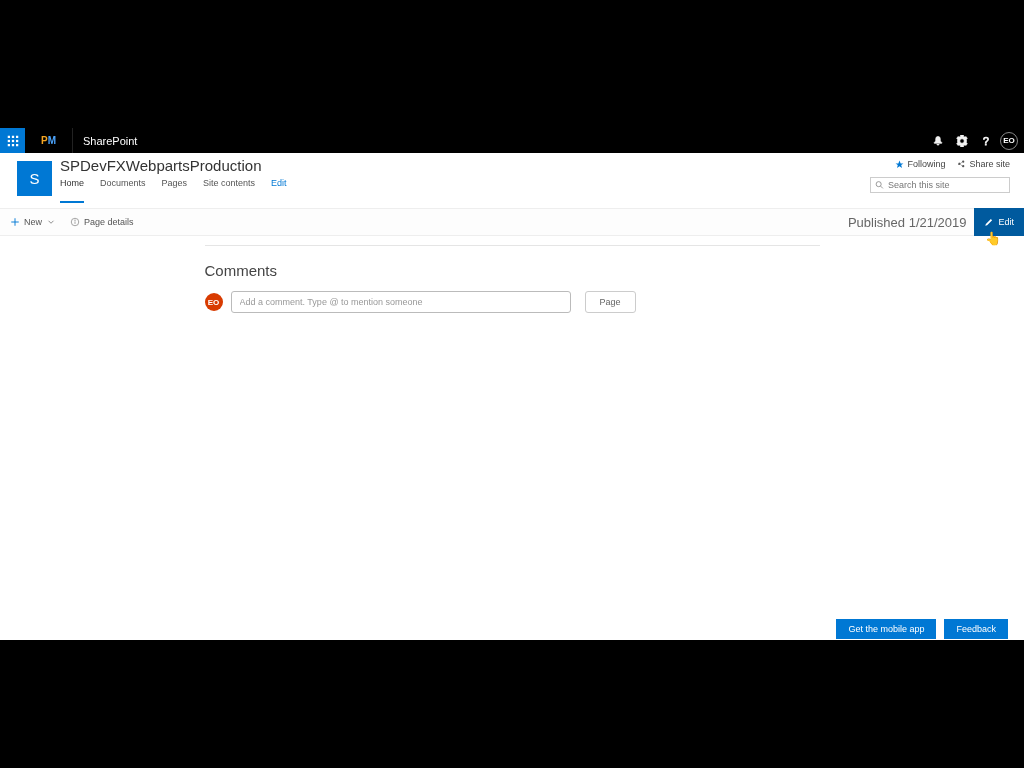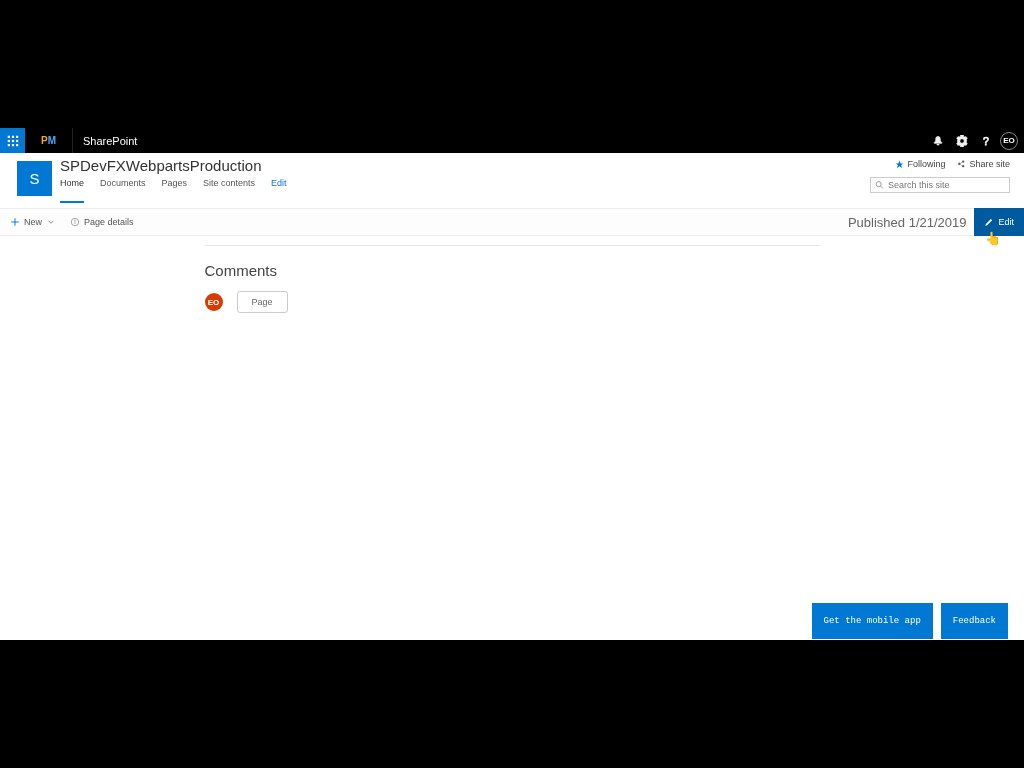--- a/index.html
+++ b/index.html
@@ -54,21 +54,21 @@
   .hr-top { height:1px; background:#e5e5e5; margin-bottom:16px; }
   .comments-title { font-size:15px; color:#444; font-weight:400; margin-bottom:12px; }
   .comment-row { display:flex; align-items:center; gap:8px; }
   .comment-avatar { width:18px; height:18px; border-radius:50%; background:#d83b01; color:#fff; font-size:8px; font-weight:600; display:flex; align-items:center; justify-content:center; }
   .comment-input { flex:1; max-width:340px; height:22px; border:1px solid #bbb; border-radius:3px; font-size:9px; padding:0 8px; outline:none; }
   .comment-input::placeholder { color:#999; }
   .post-btn { height:22px; border:1px solid #ccc; border-radius:3px; background:#fff; font-size:9px; color:#666; padding:0 14px; margin-left:6px; }
 
   
   .footer-btns { position:absolute; bottom:1px; right:16px; display:flex; gap:8px; }
-  .footer-btn { background:#0078d4; color:#fff; font-size:9px; padding:13px 12px; border:none;font-family:Liberation Mono, monospace; }
+  .footer-btn { background:#0078d4; color:#fff; font-size:9px; padding:5px 12px; border:none; }
 </style>
 </head>
 <body>
 
 <div class="app-frame">
 
   <div class="suite-bar">
     <div class="waffle">
       <svg viewBox="0 0 16 16">
           <rect x="1" y="1" width="3" height="3"></rect>
@@ -176,20 +176,21 @@
     </div>
     <div class="cursor-hand">👆</div>
   </div>
 
   <div class="page-body">
     <div class="content-col">
       <div class="hr-top"></div>
       <div class="comments-title">Comments</div>
       <div class="comment-row">
         <div class="comment-avatar">EO</div>
+        <input class="comment-input" type="text" placeholder="Add a comment. Type @ to mention someone" style="">
         <button class="post-btn">Page</button>
       </div>
     </div>
 
     <div class="footer-btns">
       <button class="footer-btn">Get the mobile app</button>
       <button class="footer-btn">Feedback</button>
     </div>
   </div>
 

